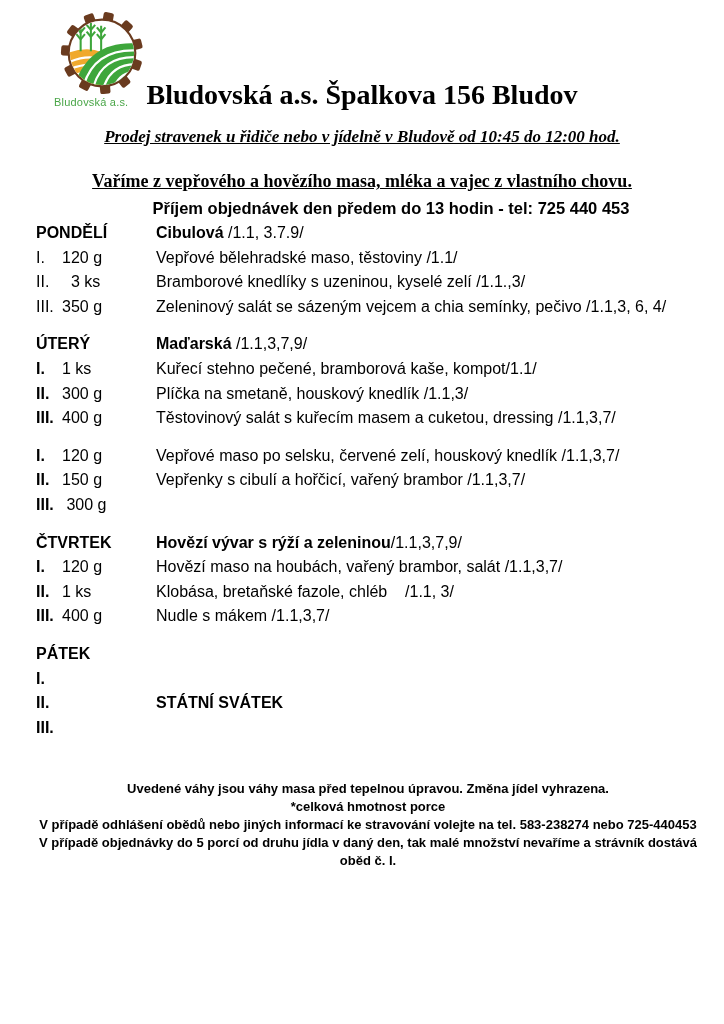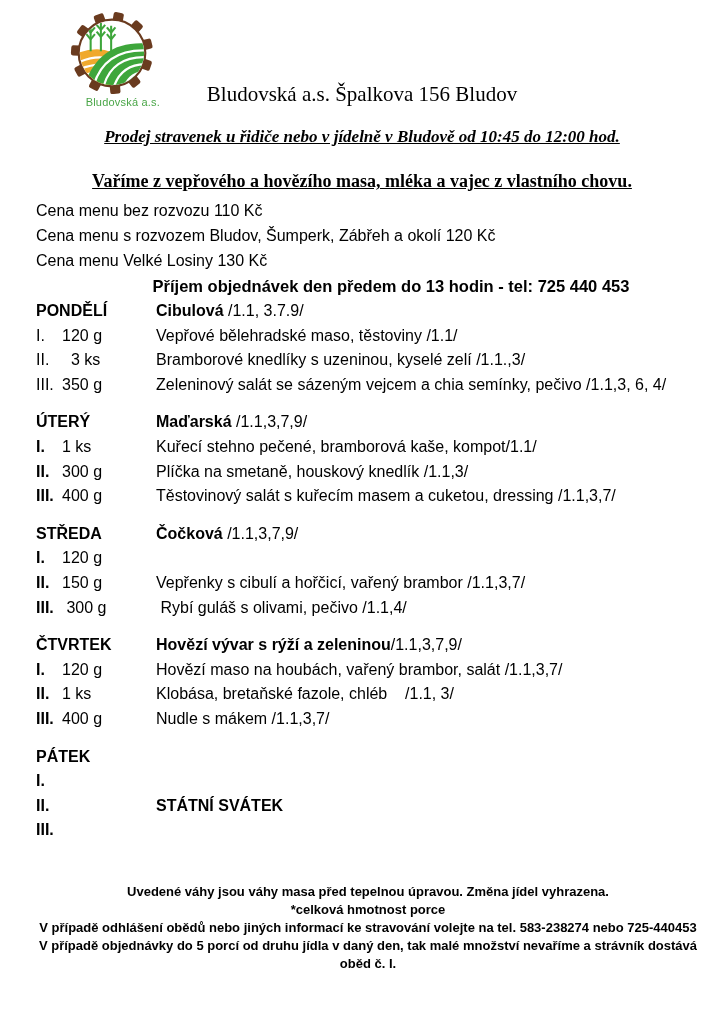--- a/index.html
+++ b/index.html
@@ -2,28 +2,28 @@
 <html lang="cs"><head>
 <meta charset="utf-8">
 <style>
   html,body { margin:0; padding:0; background:#9a9a9a; }
   .page {
     width:724px; height:1024px; margin:0 auto; background:#ffffff;
     position:relative; overflow:hidden; color:#000;
     font-family:"Liberation Sans", sans-serif;
   }
   
-  .logo { position:absolute; left:64px; top:12px; width:96px; text-align:right; }
+  .logo { position:absolute; left:54px; top:12px; width:96px; text-align:left; }
   .logo svg { display:block; margin:0 auto; }
   .logo-caption { font-size:11px; color:#4aa648; margin-top:2px; letter-spacing:.2px; }
   
   .titles { padding-top:82px; text-align:center; }
   .doc-title {
-    font-family:"Liberation Serif", serif; font-weight:normal;
-    font-size:21px; line-height:25px; margin:0;
+    font-family:"Liberation Serif", serif; font-weight:bold;
+    font-size:28px; line-height:25px; margin:0;
   }
   .doc-subtitle {
     font-family:"Liberation Serif", serif; font-weight:bold;
     font-size:19px; line-height:26px; margin:0;
   }
   .sale-notice {
     font-family:"Liberation Serif", serif; font-weight:bold; font-style:italic;
     font-size:17px; line-height:28px; margin:16px; text-decoration:underline;
   }
   .cook-notice {
@@ -111,25 +111,20 @@
     </svg>
     <div class="logo-caption">Bludovská a.s.</div>
   </div>
 
   <div class="titles">
     <p class="doc-title">Bludovská a.s. Špalkova 156 Bludov</p>
     <p class="sale-notice">Prodej stravenek u řidiče nebo v jídelně v Bludově od 10:45 do 12:00 hod.</p>
     <p class="cook-notice">Vaříme z vepřového a hovězího masa, mléka a vajec z vlastního chovu.</p>
   </div>
 
-  <div class="prices">
-    <div>Cena menu bez rozvozu 110 Kč</div>
-    <div>Cena menu s rozvozem Bludov, Šumperk, Zábřeh a okolí 120 Kč</div>
-    <div>Cena menu Velké Losiny 130 Kč</div>
-  </div>
 
   <div class="order-info">Příjem objednávek den předem do 13 hodin - tel: 725 440 453</div>
 
   <div class="menu">
 
     <div class="day-section nums-regular">
       <div class="row">
         <span class="day-name">PONDĚLÍ</span>
         <span class="soup-line"><span class="soup-name">Cibulová</span><span> /1.1, 3.7.9/</span></span>
       </div>
@@ -167,36 +162,32 @@
       </div>
       <div class="row">
         <span class="item-num">III.</span>
         <span class="item-qty">400 g</span>
         <span class="item-desc">Těstovinový salát s kuřecím masem a cuketou, dressing /1.1,3,7/</span>
       </div>
     </div>
 
     <div class="day-section">
       <div class="row">
-        <span class="day-name">STŘEDA</span>
-        <span class="soup-line"><span class="soup-name">Čočková</span><span> /1.1,3,7,9/</span></span>
-      </div>
-      <div class="row">
         <span class="item-num">I.</span>
         <span class="item-qty">120 g</span>
+        <span class="item-desc">Vepřové maso po selsku, červené zelí, houskový knedlík /1.1,3,7/</span>
       </div>
       <div class="row">
         <span class="item-num">II.</span>
         <span class="item-qty">150 g</span>
         <span class="item-desc">Vepřenky s cibulí a hořčicí, vařený brambor /1.1,3,7/</span>
       </div>
       <div class="row">
         <span class="item-num">III.</span>
         <span class="item-qty"> 300 g</span>
-        <span class="item-desc"> Rybí guláš s olivami, pečivo /1.1,4/</span>
       </div>
     </div>
 
     <div class="day-section">
       <div class="row">
         <span class="day-name">ČTVRTEK</span>
         <span class="soup-line"><span class="soup-name">Hovězí vývar s rýží a zeleninou</span><span>/1.1,3,7,9/</span></span>
       </div>
       <div class="row">
         <span class="item-num">I.</span>

